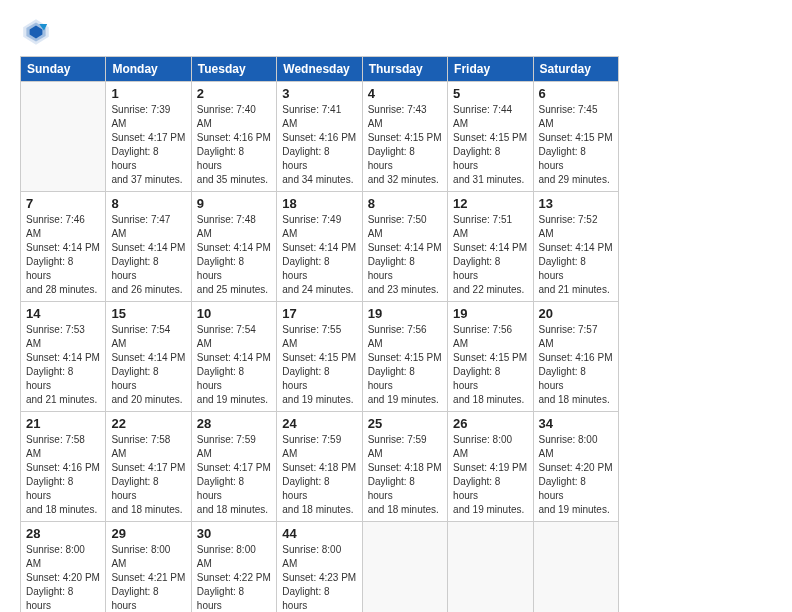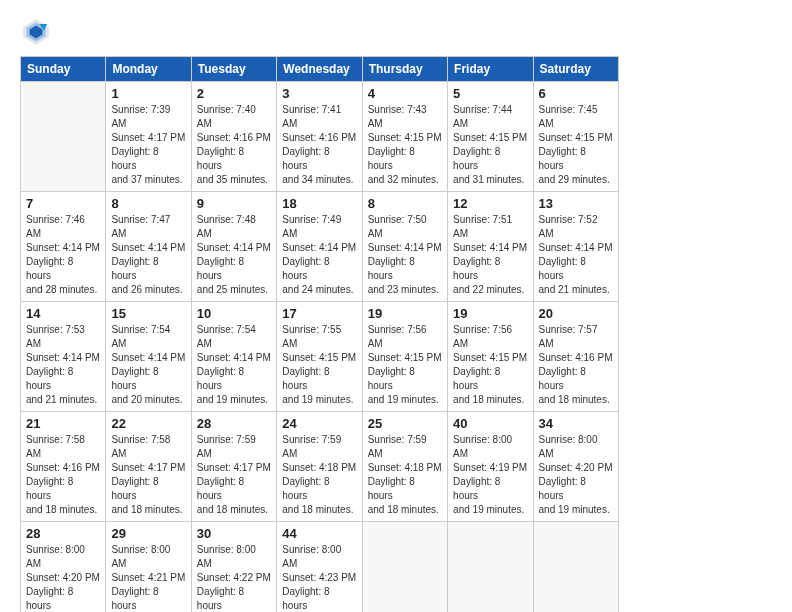--- a/index.html
+++ b/index.html
@@ -235,21 +235,21 @@
           </td>
           <td>
             <span class="day-number">24</span>
             <div class="cell-text">Sunrise: 7:59 AM<br>Sunset: 4:18 PM<br>Daylight: 8 hours<br>and 18 minutes.</div>
           </td>
           <td>
             <span class="day-number">25</span>
             <div class="cell-text">Sunrise: 7:59 AM<br>Sunset: 4:18 PM<br>Daylight: 8 hours<br>and 18 minutes.</div>
           </td>
           <td>
-            <span class="day-number">40</span>
+            <span class="day-number">26</span>
             <div class="cell-text">Sunrise: 8:00 AM<br>Sunset: 4:19 PM<br>Daylight: 8 hours<br>and 19 minutes.</div>
           </td>
           <td>
             <span class="day-number">34</span>
             <div class="cell-text">Sunrise: 8:00 AM<br>Sunset: 4:20 PM<br>Daylight: 8 hours<br>and 19 minutes.</div>
           </td>
         </tr>
         <tr>
           <td>
             <span class="day-number">28</span>

